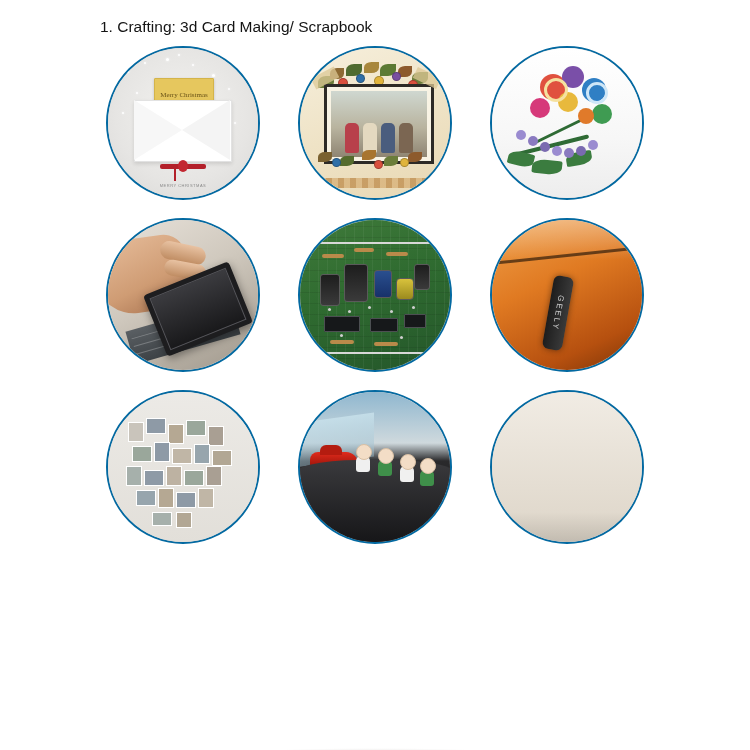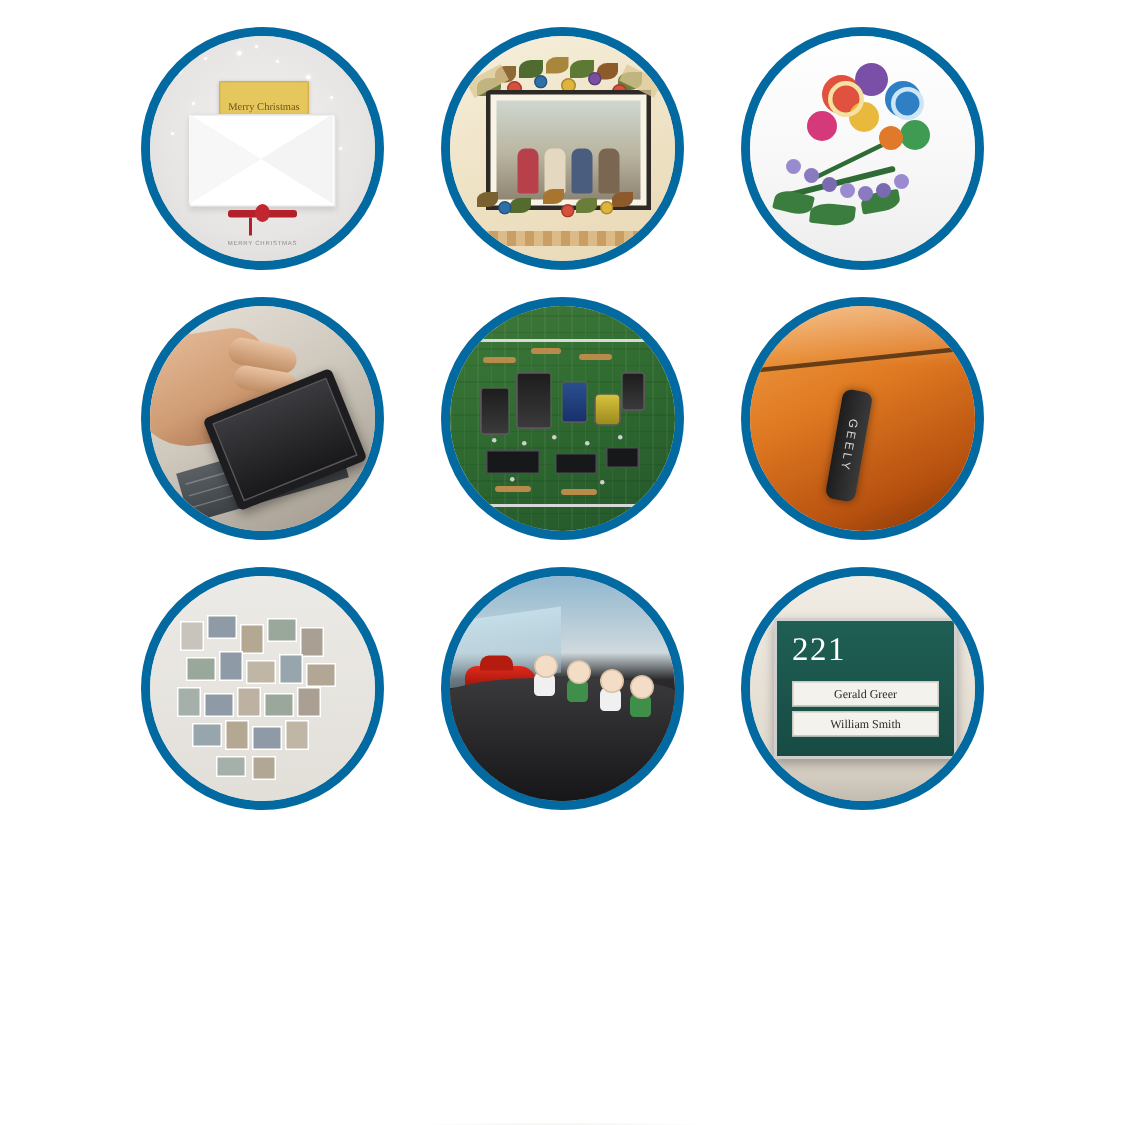--- a/index.html
+++ b/index.html
@@ -40,21 +40,21 @@
   }
   .circle-row {
     display: flex;
     justify-content: center;
     gap: 38px;
   }
   .circle {
     width: 150px;
     height: 150px;
     border-radius: 50%;
-    border: 6px solid #0369a1;
+    border: 2px solid #0369a1;
     overflow: hidden;
     position: relative;
     background: #ddd;
   }
   .inner {
     position: absolute;
     inset: 0;
     overflow: hidden;
   }
 
@@ -225,20 +225,21 @@
     background: radial-gradient(ellipse at center, rgba(120,110,100,.30) 0%, rgba(255,255,255,0) 70%);
   }
 </style>
 </head>
 <body>
 
 <div class="page">
 
 
   <div class="section">
+    <div class="section-heading">1. Crafting: 3d Card Making/ Scrapbook</div>
     <div class="circle-row">
 
       <div class="circle">
         <div class="inner c1a">
           <div class="sparkle" style="left:18px;top:22px;width:3px;height:3px;"></div>
           <div class="sparkle" style="left:36px;top:14px;width:2px;height:2px;"></div>
           <div class="sparkle" style="left:58px;top:10px;width:3px;height:3px;"></div>
           <div class="sparkle" style="left:84px;top:16px;width:2px;height:2px;"></div>
           <div class="sparkle" style="left:104px;top:26px;width:3px;height:3px;"></div>
           <div class="sparkle" style="left:120px;top:40px;width:2px;height:2px;"></div>
@@ -442,25 +443,20 @@
           </div>
           <div class="toy" style="left:120px;top:66px;">
             <div class="toy-body" style="top:12px;background:#3f8f4a;"></div>
             <div class="toy-head" style="top:0;"></div>
           </div>
         </div>
       </div>
 
       <div class="circle">
         <div class="inner c3c">
-          <div class="plate">
-            <div class="plate-num">221</div>
-            <div class="name-bar n1">Gerald Greer</div>
-            <div class="name-bar n2">William Smith</div>
-          </div>
           <div class="wall-shadow"></div>
         </div>
       </div>
 
     </div>
   </div>
 
   <div class="bottom-shadow"></div>
 </div>
 

